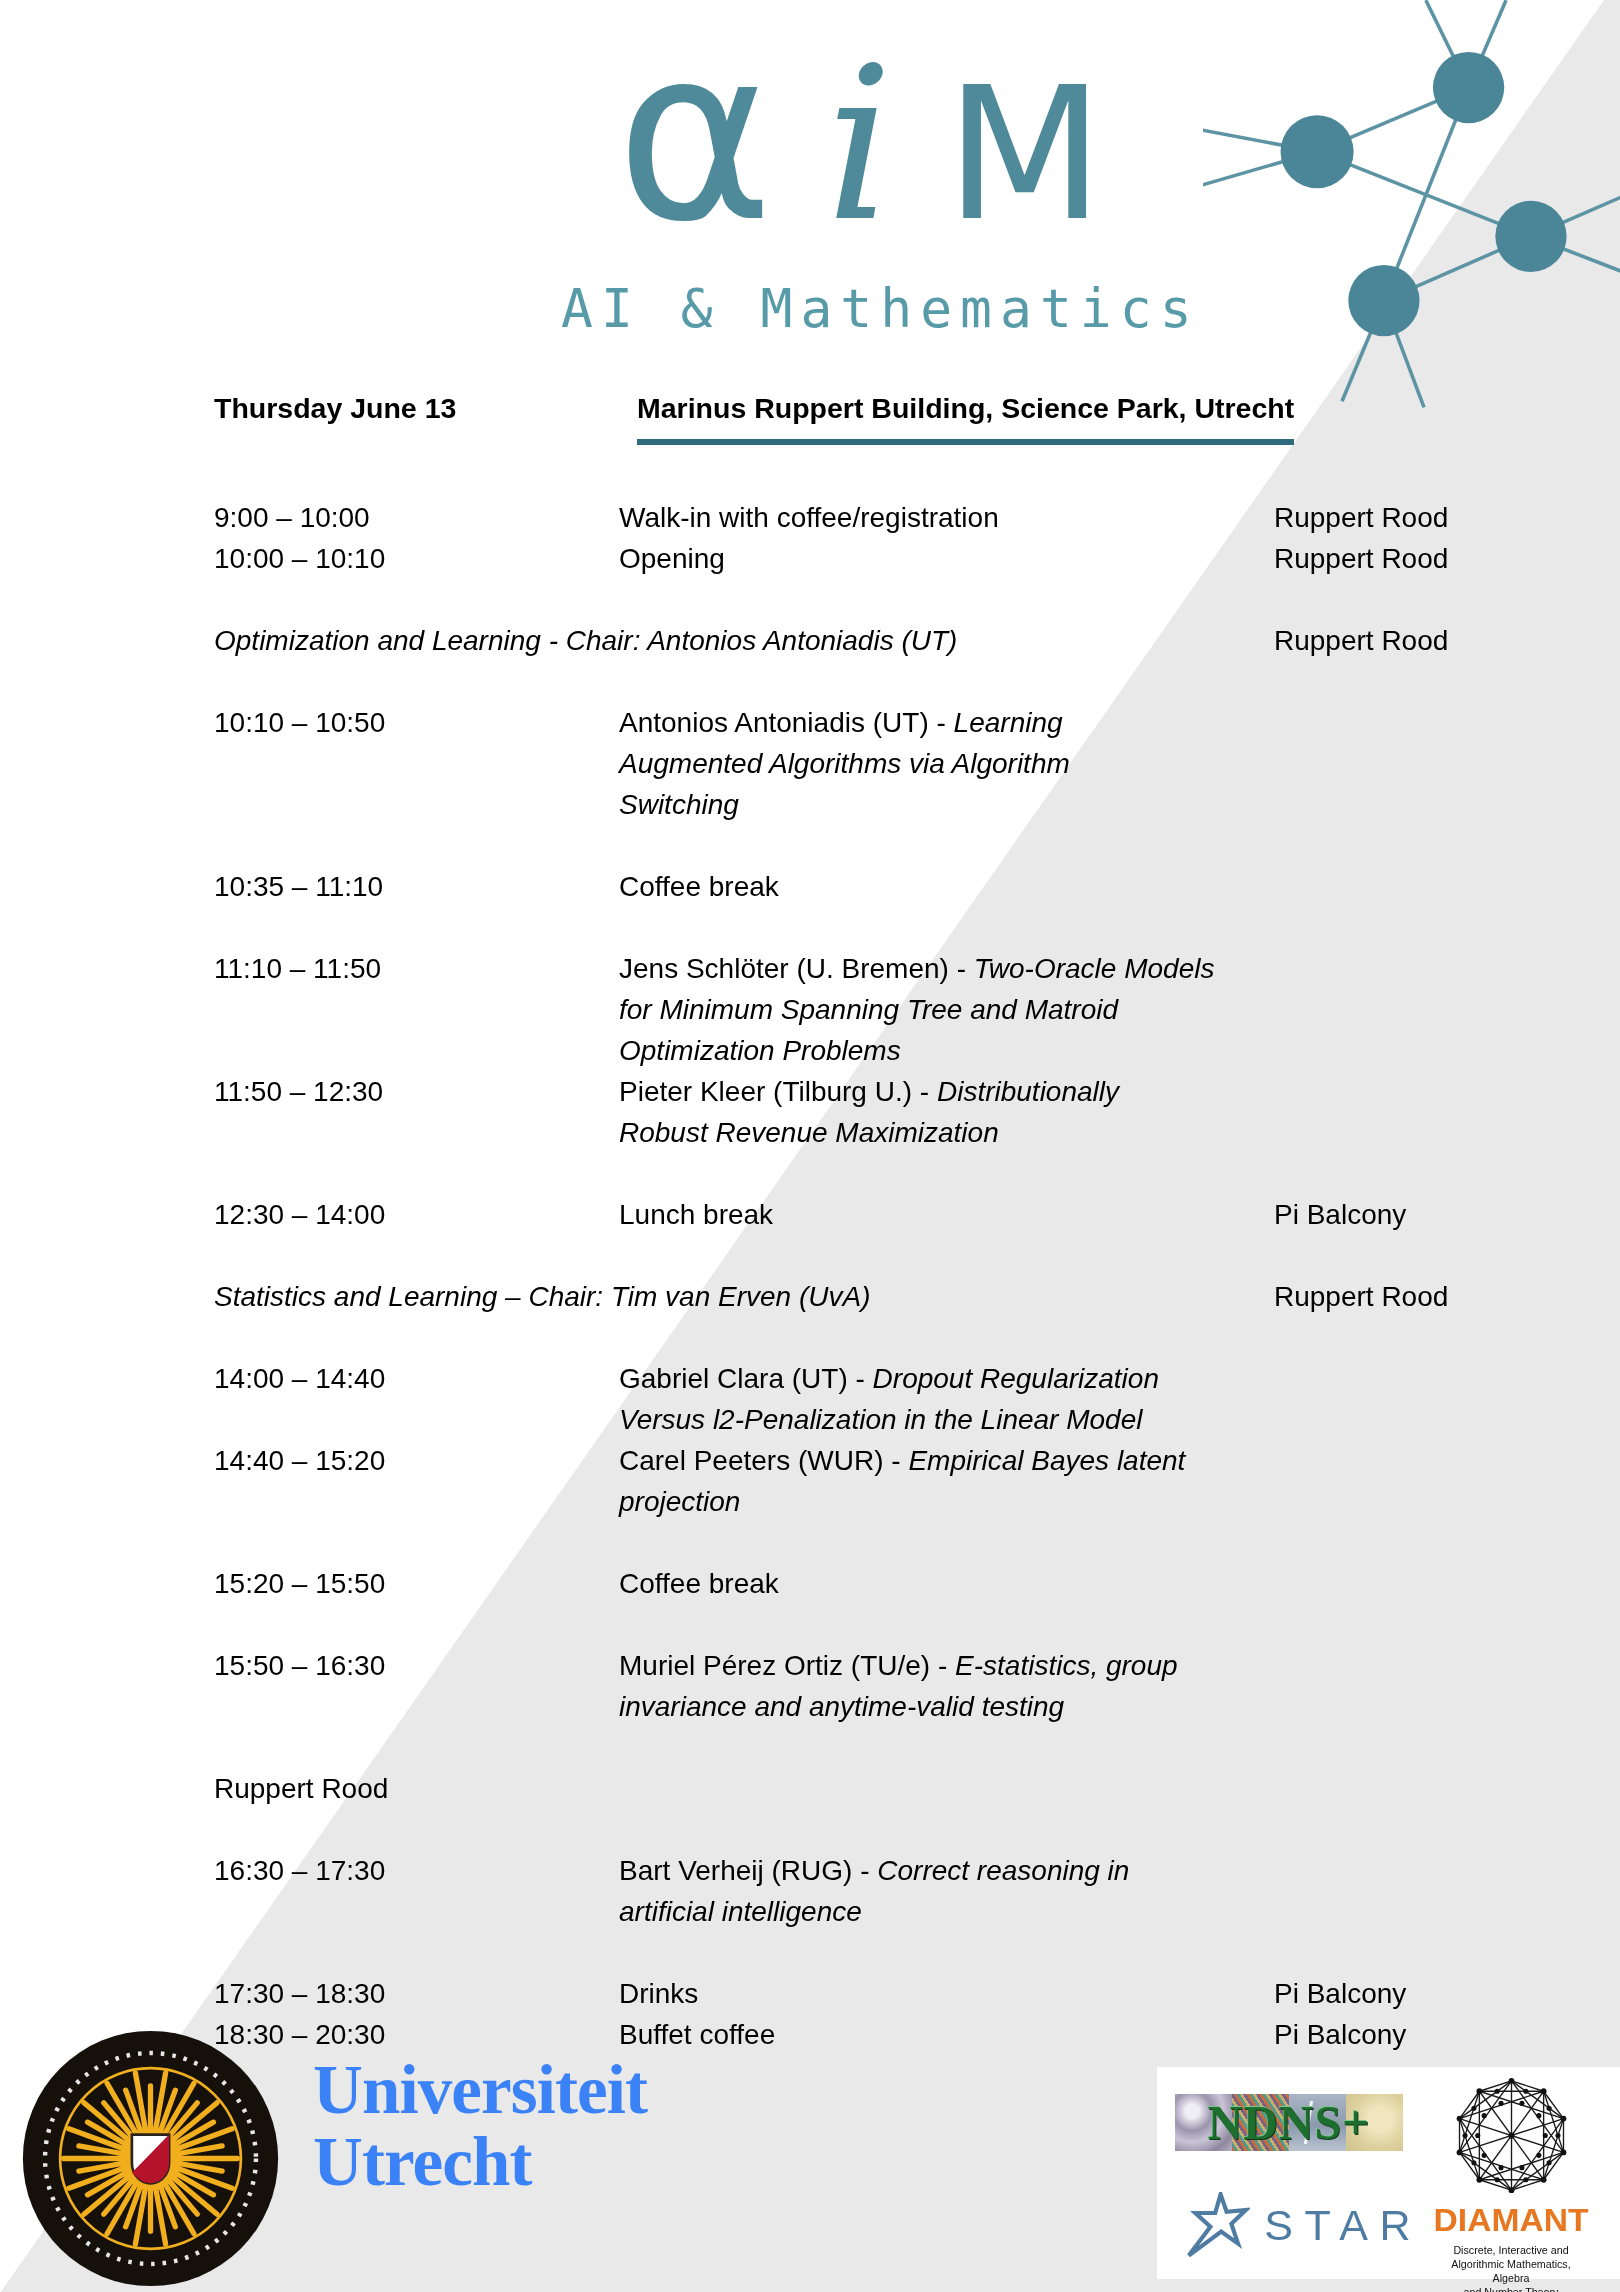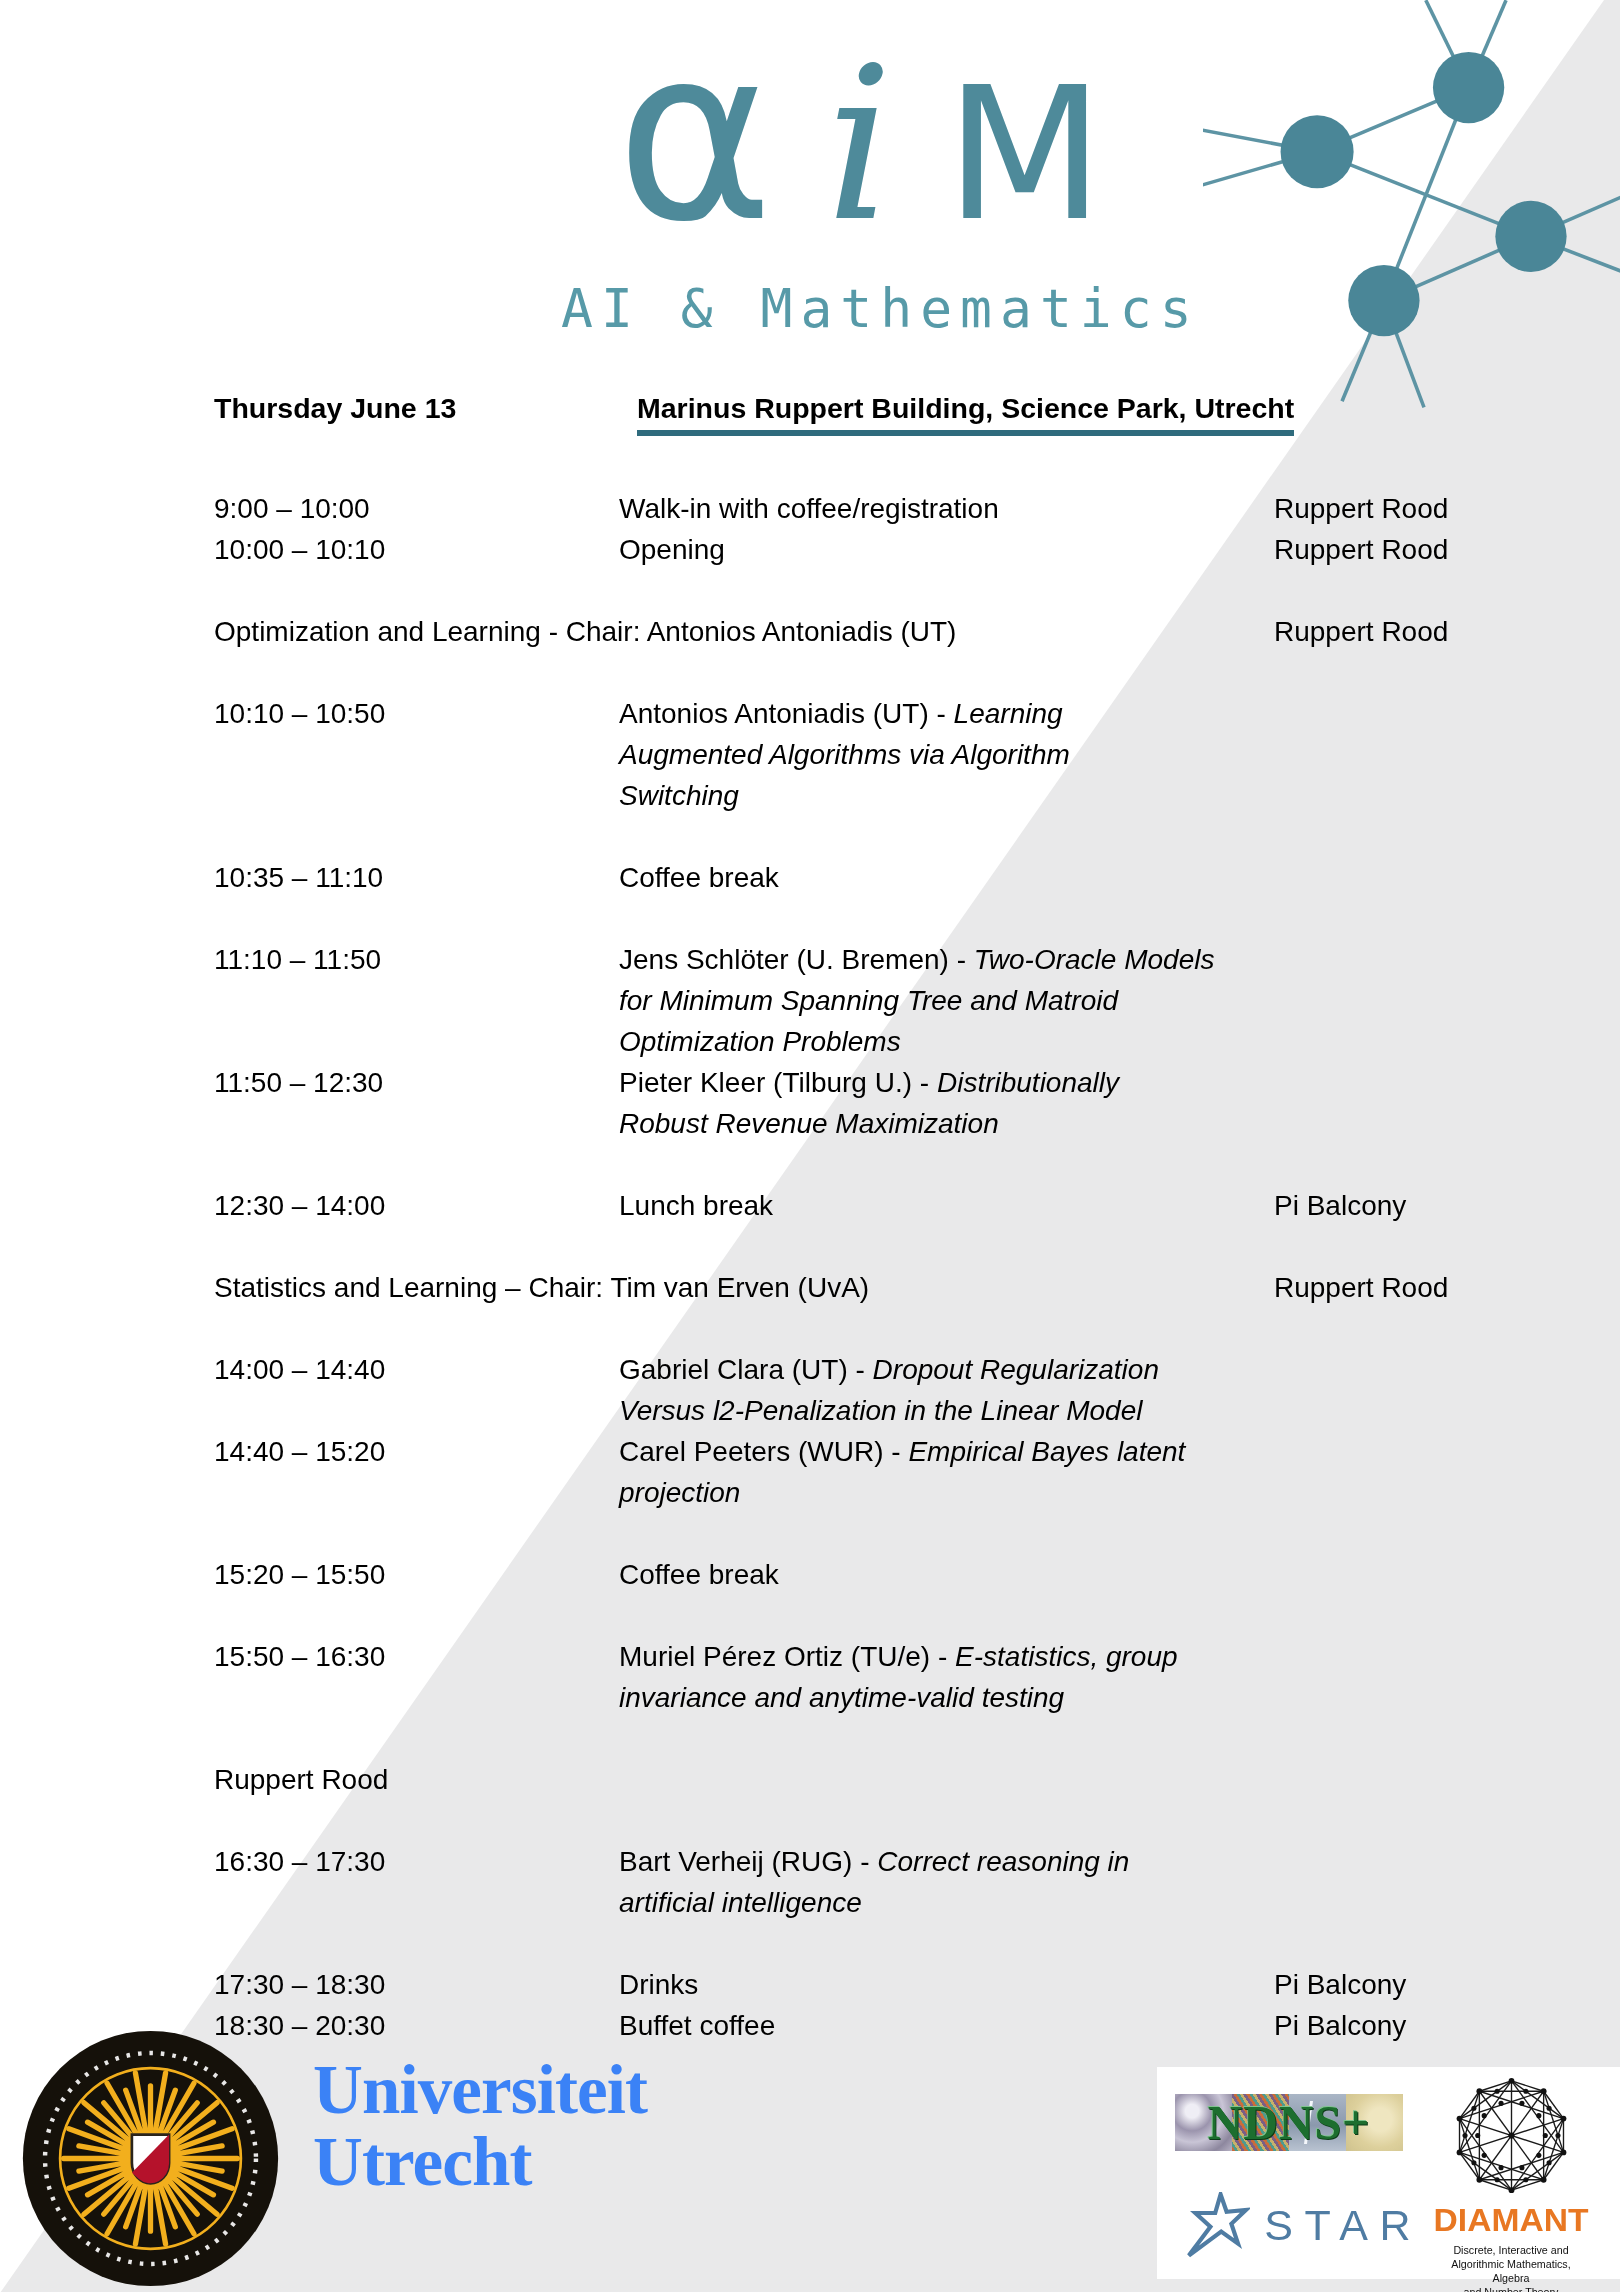--- a/index.html
+++ b/index.html
@@ -23,25 +23,25 @@
   .wm-m{font-family:"DejaVu Sans",sans-serif;font-size:184px;font-weight:500;}
   .logo-subtitle{
     margin-top:23px;font-family:"DejaVu Sans Mono",monospace;
     font-size:53px;letter-spacing:8px;color:#579aa8;white-space:nowrap;
   }
   
   .network{position:absolute;left:1203px;top:0;width:418px;height:446px;}
   
   .content{position:absolute;left:214px;top:392px;width:1283px;}
   .header-row{display:grid;grid-template-columns:423px 1fr;font-size:28.5px;font-weight:bold;}
-  .venue-title{display:inline-block;border-bottom:6.2px solid #2f6b7d;padding-bottom:5px;}
+  .venue-title{display:inline-block;border-bottom:6.2px solid #2f6b7d;padding-bottom:14px;}
   .schedule{margin-top:52px;font-size:28px;line-height:41px;}
   .row{display:grid;grid-template-columns:405px 655px 1fr;align-items:start;}
   .row.gap{margin-top:41px;}
-  .row .title{grid-column:1 / 3;white-space:pre-wrap;}
+  .row .title{grid-column:1 / 3;font-style:italic;white-space:pre-wrap;}
   .row .desc .it{font-style:italic;white-space:pre-wrap;}
   .row .loc{white-space:nowrap;}
   
   .uu{position:absolute;left:22px;top:2030px;display:flex;gap:34px;align-items:flex-start;}
   .uu-seal{width:257px;height:257px;flex:0 0 auto;}
   .uu-text{
     margin-top:25px;font-family:"Liberation Serif",serif;font-weight:bold;
     font-size:69px;line-height:1.04;color:#3b82f6;letter-spacing:-0.9px;
   }
   

